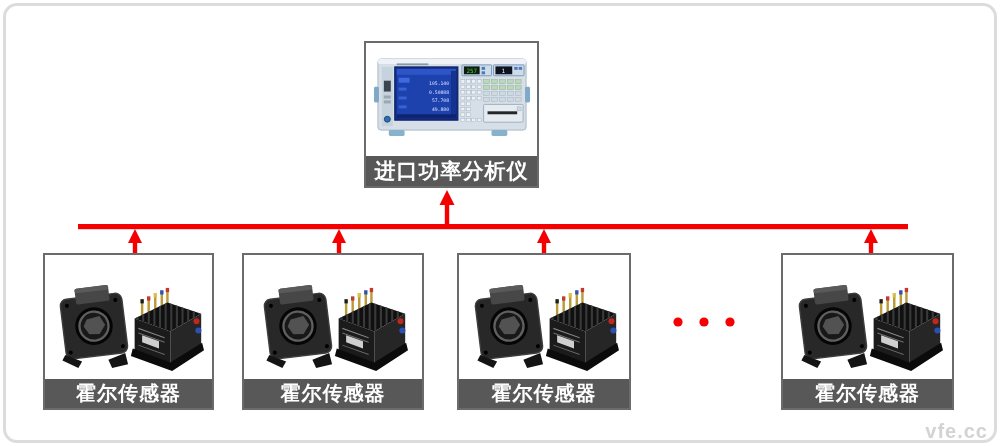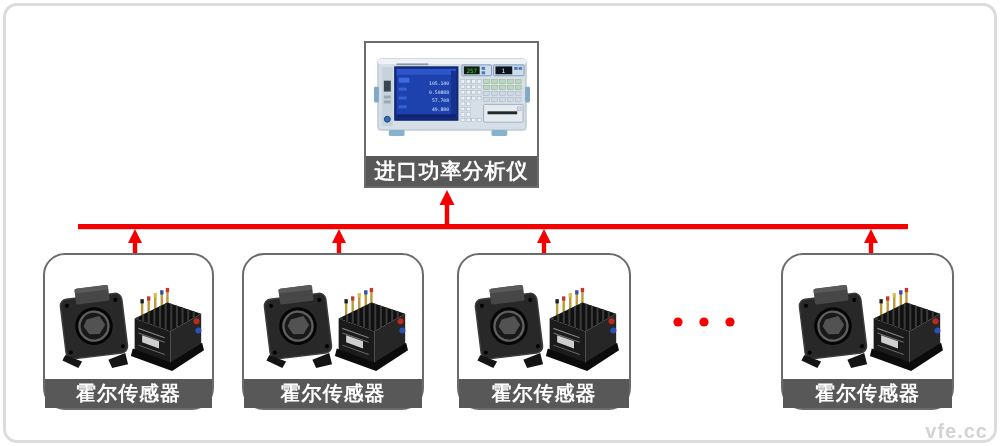--- a/index.html
+++ b/index.html
@@ -8,21 +8,21 @@
     font-family:"Liberation Sans","DejaVu Sans",sans-serif;
   }
   .card-border{
     position:absolute;left:3px;top:3px;right:3px;bottom:3px;
     border:3px solid #dcdcdc;border-radius:14px;pointer-events:none;
   }
   .device-box{
     position:absolute;background:#ffffff;border:2px solid #6b6b6b;box-sizing:border-box;
   }
   .analyzer-box{left:364px;top:41px;width:175px;height:147px;}
-  .sensor-box{top:253px;height:157px;border-radius:22px;}
+  .sensor-box{top:253px;height:157px;}
   .sensor-box-1{left:43px;width:171px;}
   .sensor-box-2{left:242px;width:182px;}
   .sensor-box-3{left:457px;width:174px;}
   .sensor-box-4{left:781px;width:173px;}
   .box-label{
     position:absolute;left:0;right:0;bottom:0;background:#585858;color:#ffffff;
     font-weight:bold;display:flex;align-items:center;justify-content:center;
     letter-spacing:1px;
   }
   .analyzer-box .box-label{height:30px;font-size:21px;}

